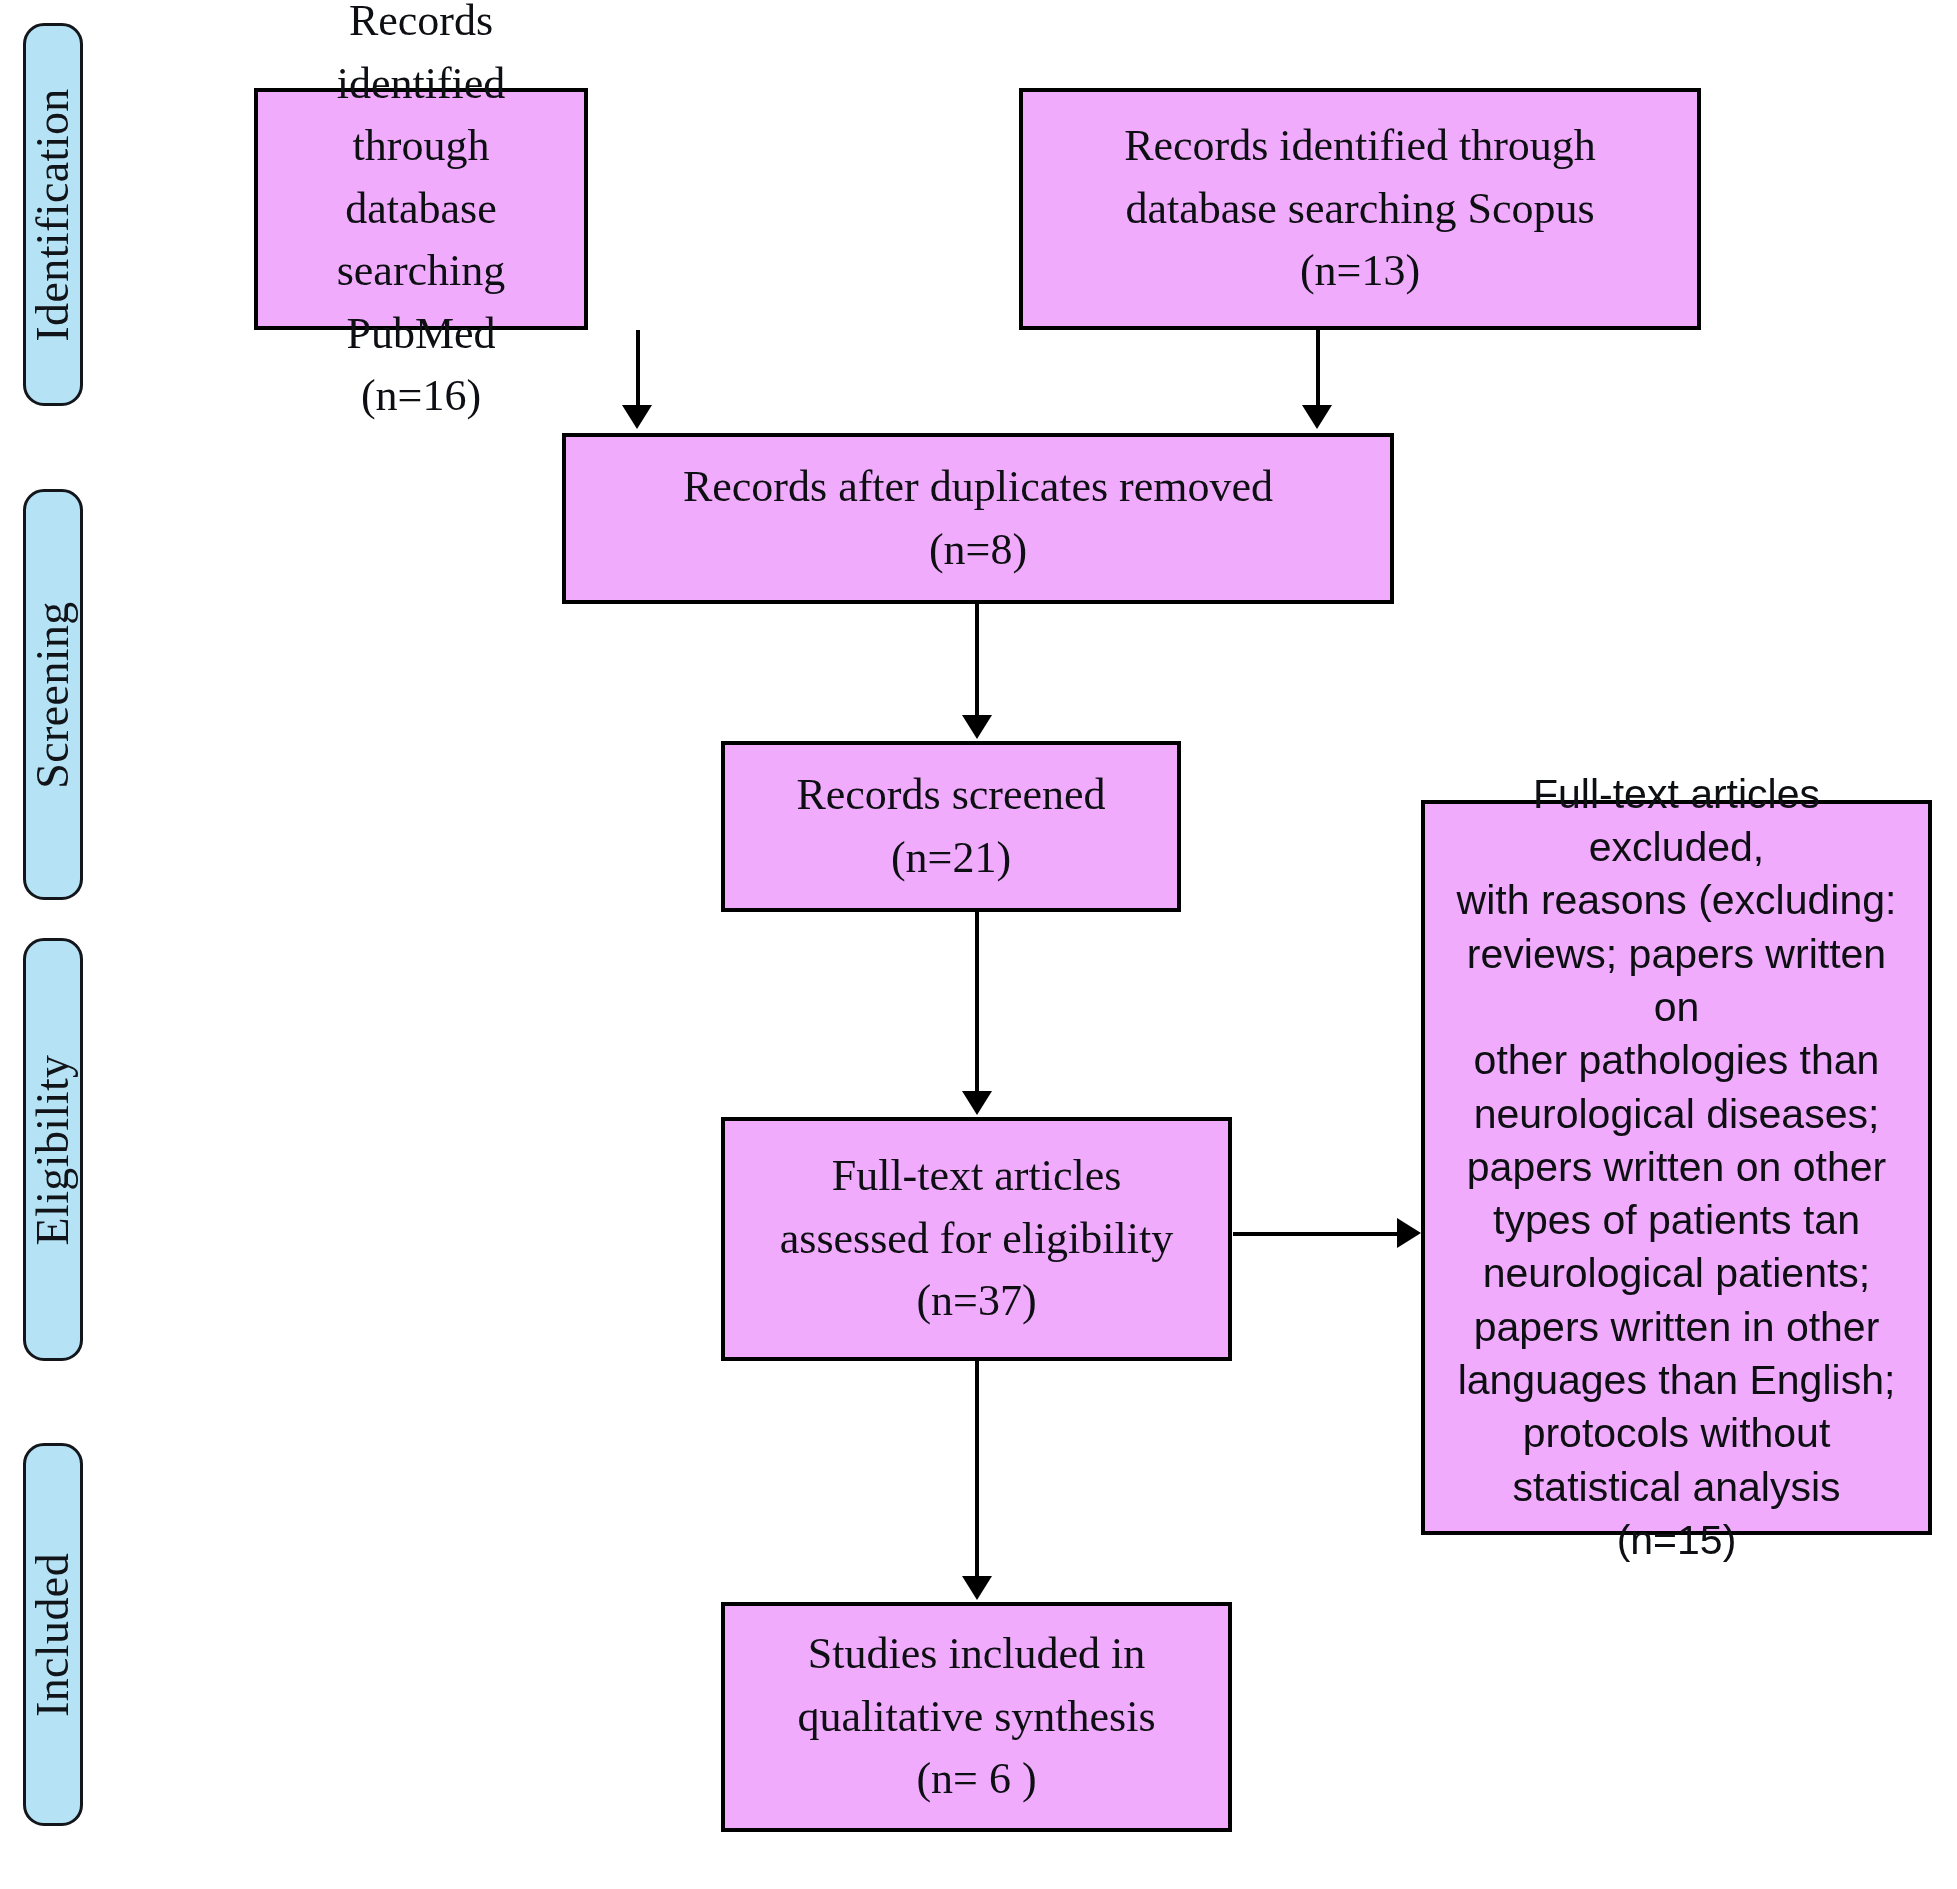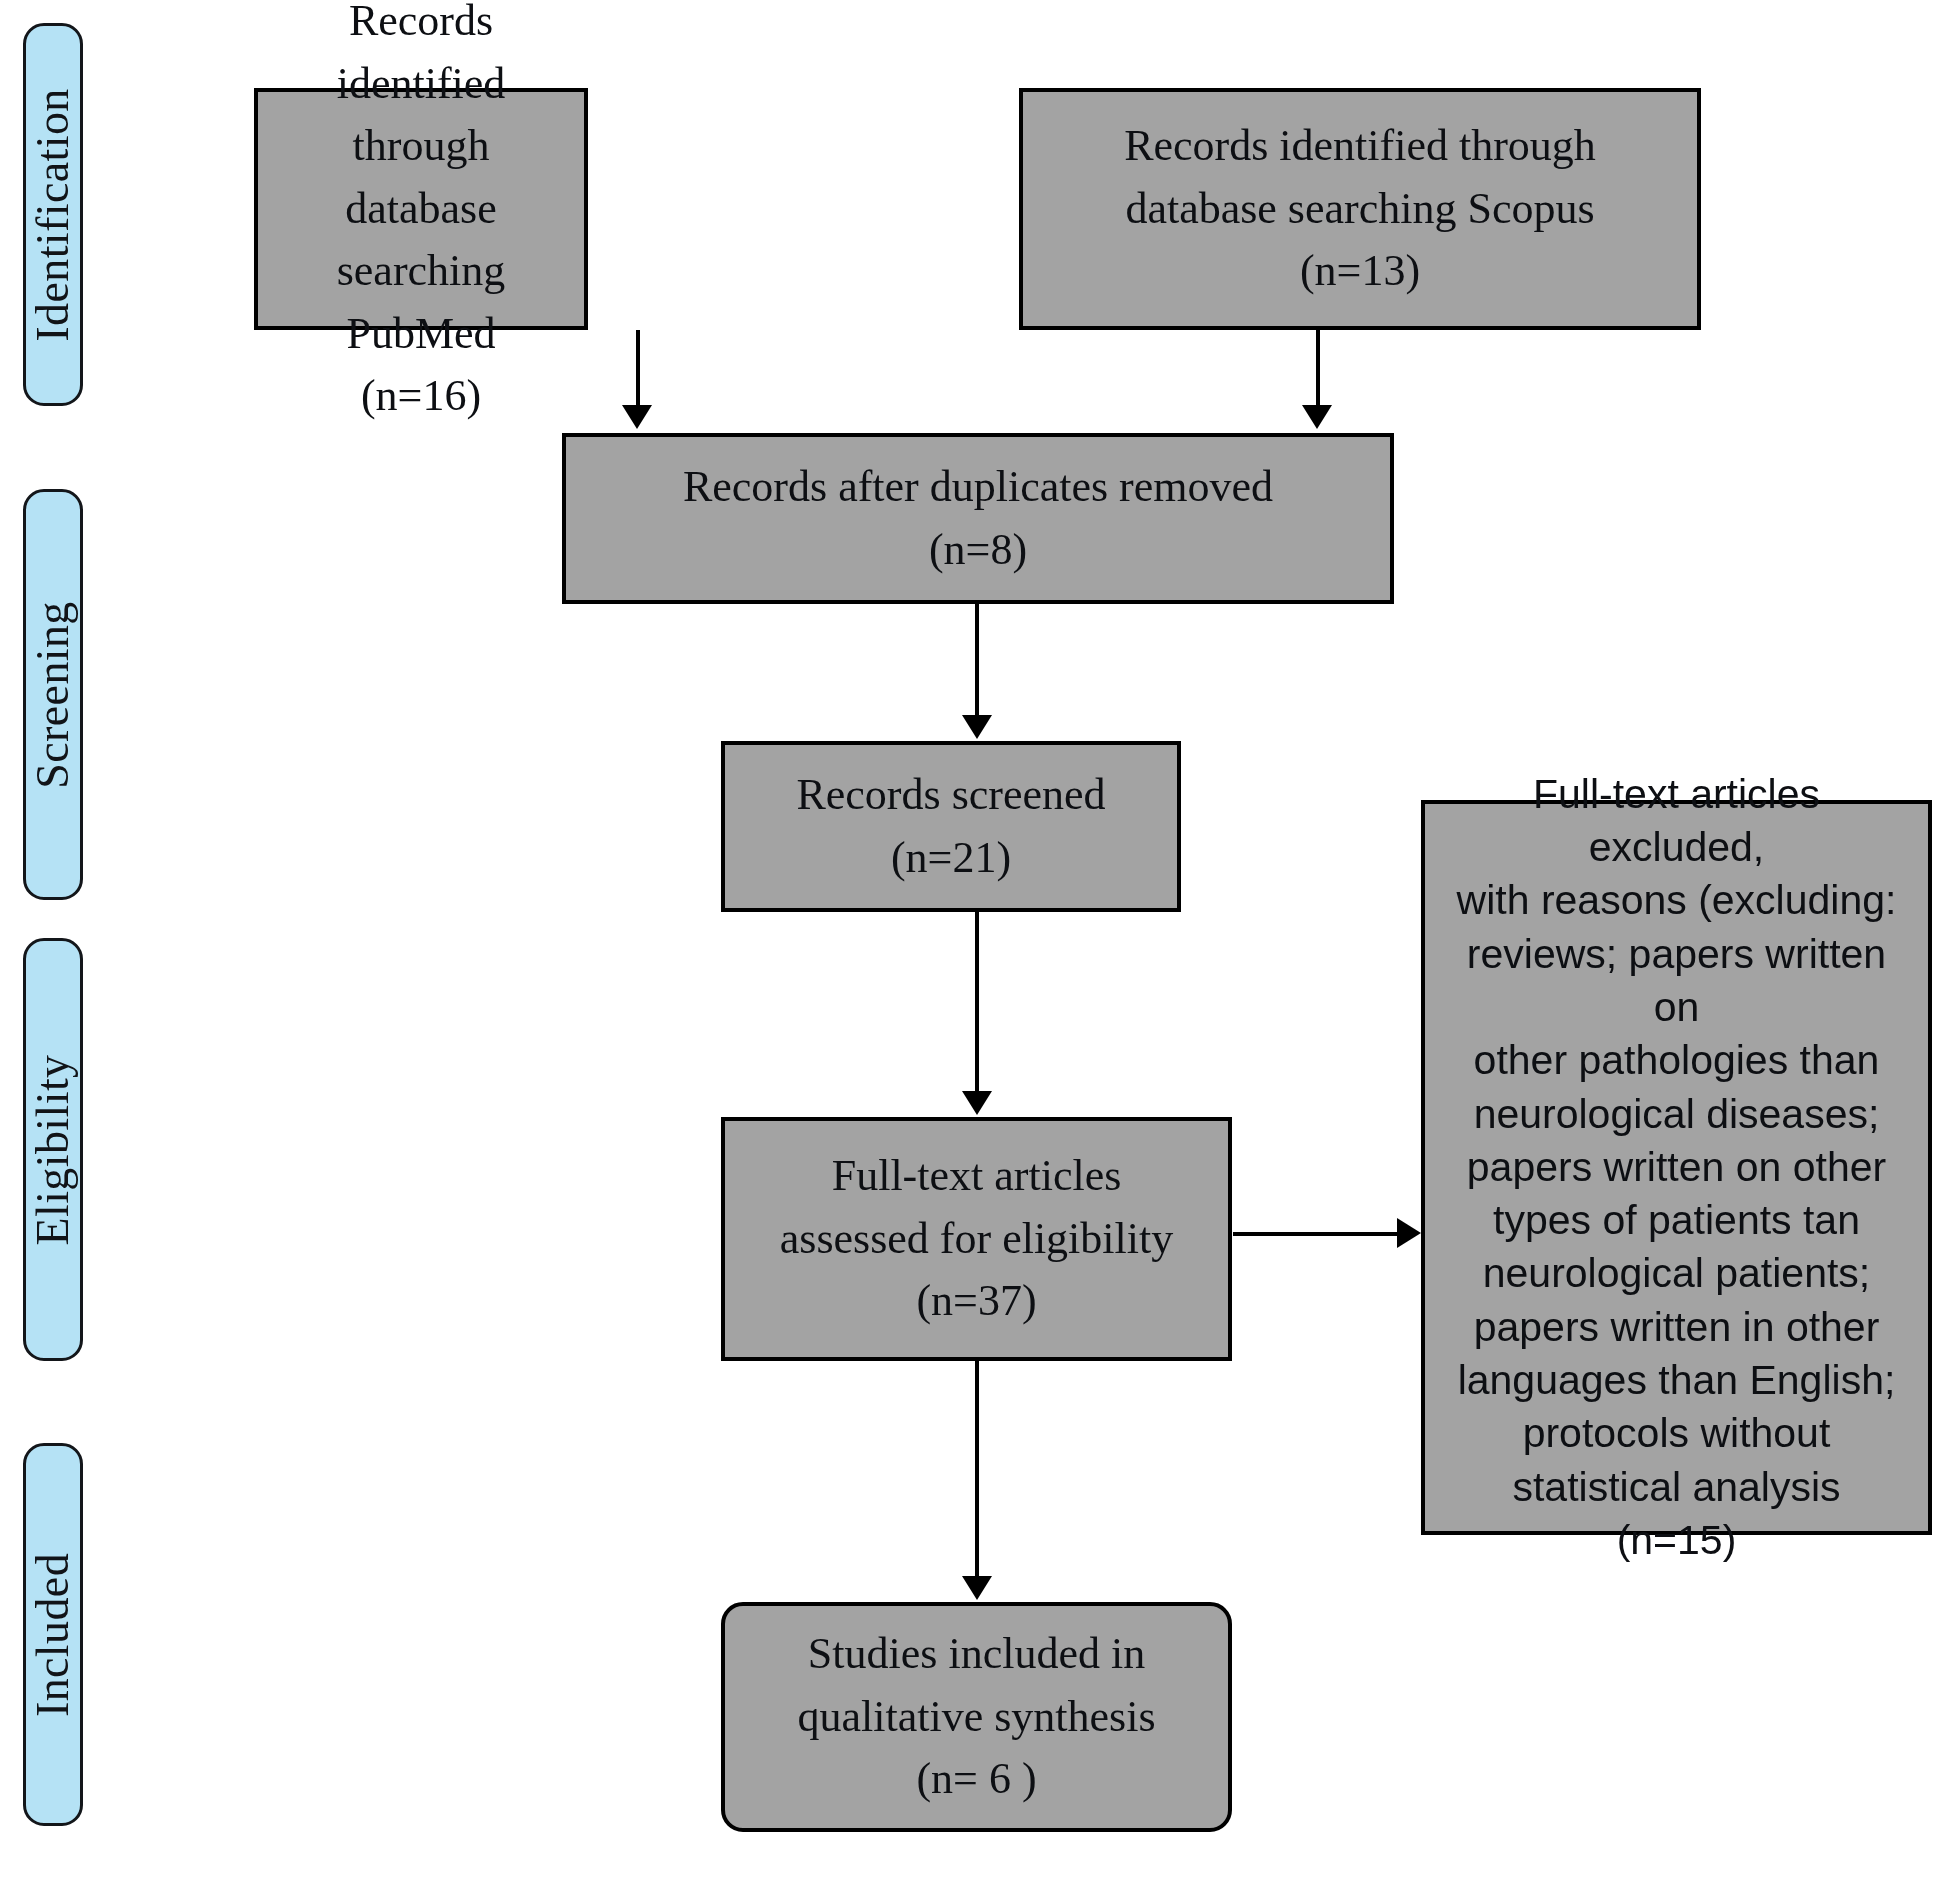--- a/index.html
+++ b/index.html
@@ -34,21 +34,21 @@
     font-size: 46px;
     line-height: 1;
     color: #111418;
     letter-spacing: 0.4px;
   }
 
   
   .flow-box {
     position: absolute;
     box-sizing: border-box;
-    background: #a3a3a3;
+    background: #f0abfc;
     border: 4.1px solid #000000;
     display: flex;
     align-items: center;
     justify-content: center;
     text-align: center;
   }
   .flow-box .box-text {
     font-family: "Liberation Serif", serif;
     font-size: 44px;
     line-height: 1.42;
@@ -171,20 +171,20 @@
 papers written in other
 languages than English;
 protocols without
 statistical analysis
 (n=15)</span>
   </div>
 
   <div class="conn-v" data-name="connector-fulltext-to-included-line" style="left:975px; top:1361px; height:216px;"></div>
   <div class="arrow-down" data-name="connector-fulltext-to-included-arrow" style="left:962px; top:1576px;"></div>
 
-  <div class="flow-box" data-name="box-studies-included" style="left:721px; top:1602px; width:511px; height:230px;border-radius:22px;">
+  <div class="flow-box" data-name="box-studies-included" style="left:721px; top:1602px; width:511px; height:230px;">
     <span class="box-text" data-name="box-studies-included-text">Studies included in
 qualitative synthesis
 (n= 6 )</span>
   </div>
 
 </div>
 
 
 </body></html>

